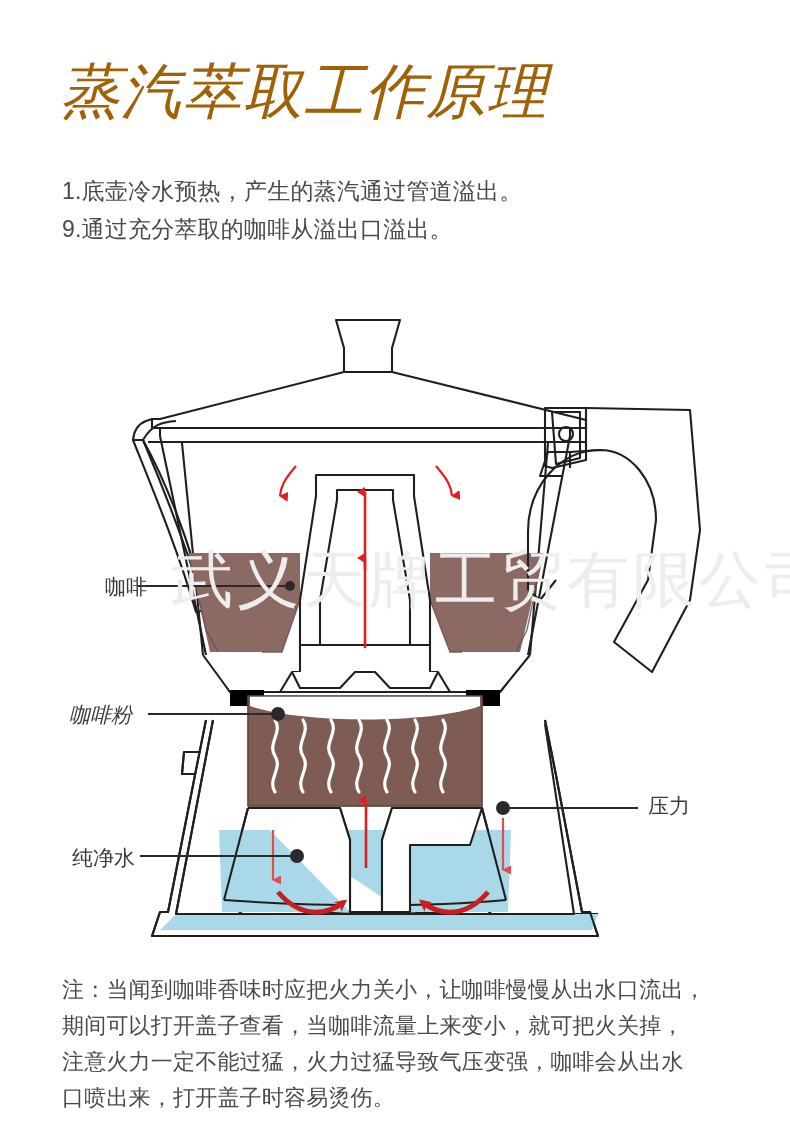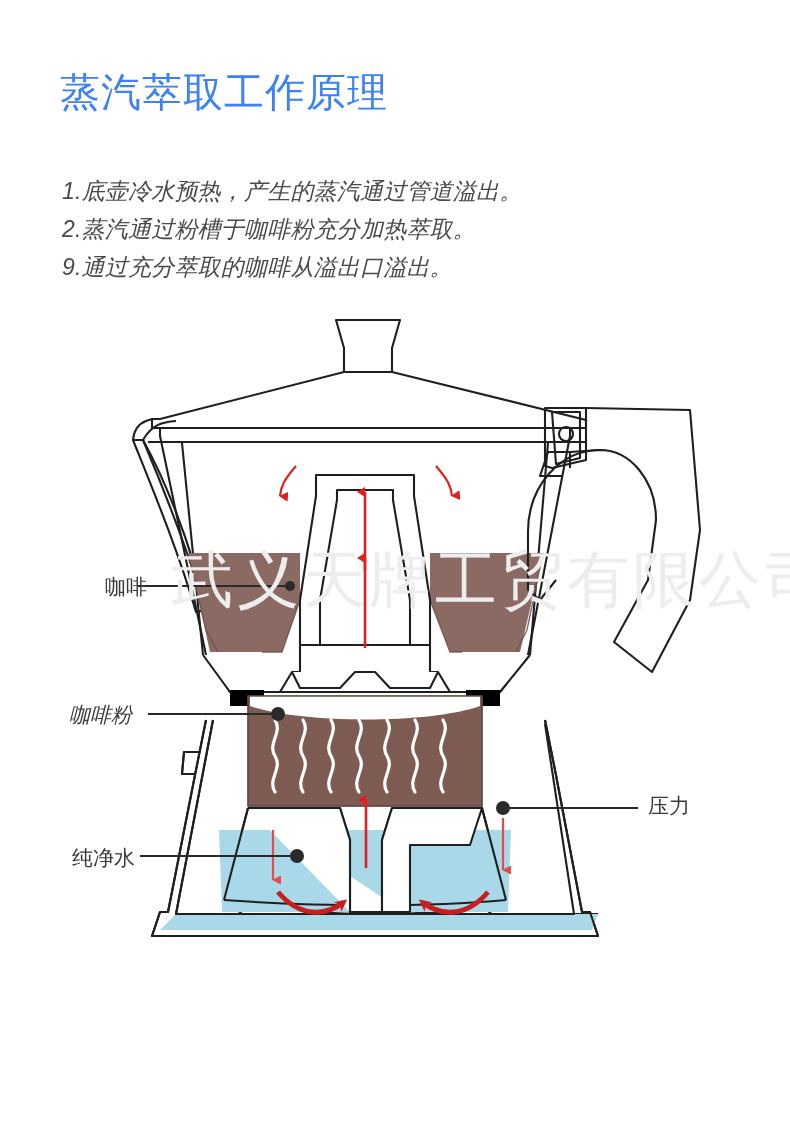--- a/index.html
+++ b/index.html
@@ -19,34 +19,34 @@
     position: absolute;
     inset: 0;
     width: 790px;
     height: 1140px;
   }
   
   .title {
     position: absolute;
     left: 60px;
     top: 62px;
-    font-size: 40px;
+    font-size: 60px;
     line-height: 60px;
     font-weight: 400;
     letter-spacing: 1px;
-    color: #3b82f6;
-    white-space: nowrap;
+    color: #a16207;
+    white-space: nowrap;
+    font-style: italic;
   }
   
   .steps {
     position: absolute;
     left: 62px;
     top: 172px;
     width: 640px;
-    font-style: italic;
   }
   .step {
     font-size: 23px;
     line-height: 38px;
     color: #4a4a4a;
     white-space: nowrap;
     letter-spacing: 0.2px;
   }
   
   .diagram-wrap {
@@ -103,21 +103,20 @@
 </style>
 </head>
 <body>
 
 <div class="page">
 
   <div class="title">蒸汽萃取工作原理</div>
 
   <div class="steps">
     <div class="step">1.底壶冷水预热，产生的蒸汽通过管道溢出。</div>
-    <div class="step">2.蒸汽通过粉槽于咖啡粉充分加热萃取。</div>
     <div class="step">9.通过充分萃取的咖啡从溢出口溢出。</div>
   </div>
 
   <div class="diagram-wrap">
     <svg width="790" height="660" viewBox="0 0 790 660" xmlns="http://www.w3.org/2000/svg">
 
       <defs>
 
         <marker id="ahUp" markerWidth="10" markerHeight="10" refX="5" refY="8" orient="auto-start-reverse" markerUnits="userSpaceOnUse">
           <path d="M0,8 L5,0 L10,8 Z" fill="#e02020"></path>
@@ -302,14 +301,20 @@
   <div class="watermark">武义天牌工贸有限公司</div>
 
   <div class="lbl" id="label-coffee">咖啡</div>
 
   <div class="lbl" id="label-coffee-powder">咖啡粉</div>
 
   <div class="lbl" id="label-water">纯净水</div>
 
   <div class="lbl" id="label-pressure">压力</div>
 
+  <div class="note">
+    <div class="note-line">注：当闻到咖啡香味时应把火力关小，让咖啡慢慢从出水口流出，</div>
+    <div class="note-line">期间可以打开盖子查看，当咖啡流量上来变小，就可把火关掉，</div>
+    <div class="note-line">注意火力一定不能过猛，火力过猛导致气压变强，咖啡会从出水</div>
+    <div class="note-line">口喷出来，打开盖子时容易烫伤。</div>
+  </div>
 
 </div>
 
 </body></html>

